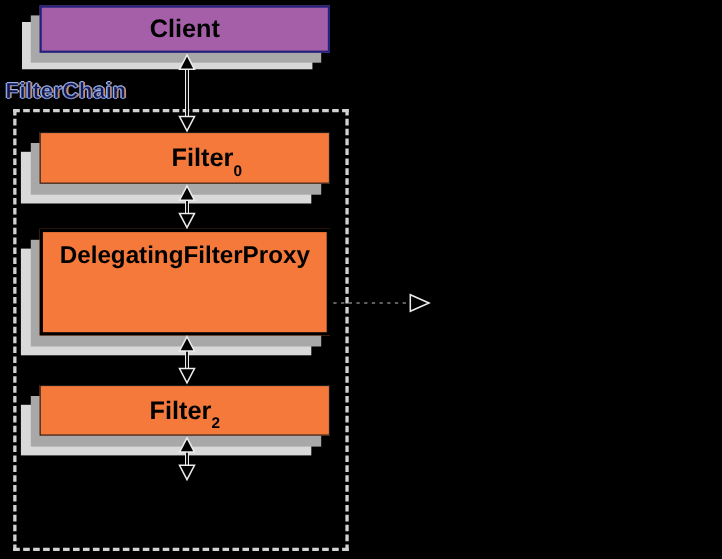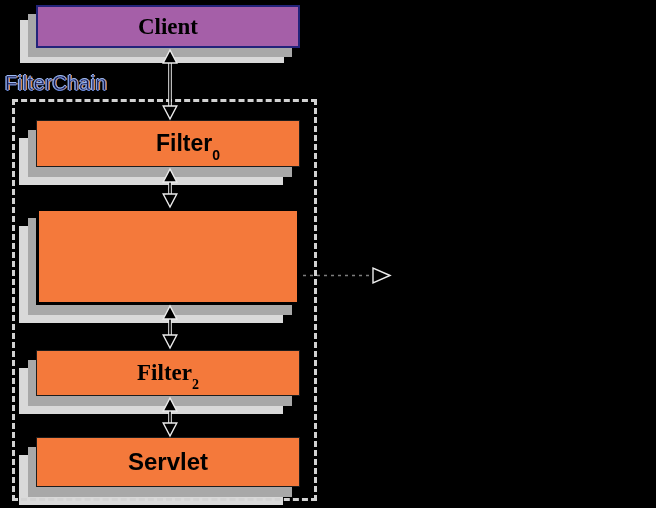--- a/index.html
+++ b/index.html
@@ -10,29 +10,28 @@
   .node{
     position:absolute;display:flex;align-items:center;justify-content:center;
     font-weight:bold;color:#000;text-align:center;z-index:2;box-sizing:border-box;
     white-space:nowrap;
   }
   .shadow2{box-shadow:-8px 10px 0 #a8a8a8,-17px 18px 0 #d9d9d9;}
   .client{
     left:36px;top:5px;width:264px;height:43px;
     background:#a55fa8;border:2px solid #23237a;font-size:23px;
     box-shadow:-8px 9px 0 #a8a8a8,-16px 15px 0 #d8d8d8;
-    font-family:Liberation Serif, serif;
   }
   .group-box{
     position:absolute;left:12px;top:99px;width:305px;height:402px;
     border:3px dashed #d2d2d2;z-index:4;box-sizing:border-box;pointer-events:none;
   }
   .group-label{
     position:absolute;left:5px;top:72px;z-index:4;
-    font-size:20px;font-weight:normal;letter-spacing:.5px;color:#16164a;
+    font-size:20px;font-weight:bold;letter-spacing:.5px;color:#16164a;
     text-shadow:-1.2px 0 0 #8fb2f4,0 -1.2px 0 #a9c4f8,1.4px 0 0 #d9894a,0 1.2px 0 #5f7fd0;
     -webkit-text-stroke:.5px #7f9ce0;
   }
   .filter0{left:36px;top:120px;width:264px;height:47px;background:#f4793b;border:1px solid #1c1c1c;font-size:23px;padding-left:40px;}
   .dfp{
     left:36px;top:208px;width:264px;height:97px;background:#f4793b;border:3px solid #000;
     display:block;
   }
   .dfp-title{
     height:42px;display:flex;align-items:center;justify-content:center;
@@ -40,21 +39,21 @@
   }
   .fcp{
     position:absolute;left:4px;right:4px;bottom:4px;top:45px;
     background:
       repeating-linear-gradient(135deg,rgba(255,255,255,0) 0px,rgba(255,255,255,0) 16px,#f4884f 16px,#f4884f 17.5px),
       #fff;
     border:3px solid #fff;display:flex;align-items:center;justify-content:center;
     font-size:23px;font-weight:bold;color:#000;box-sizing:border-box;
     text-shadow:0 0 3px #fff,0 0 4px #fff,0 0 5px #fff;
   }
-  .filter2{left:36px;top:350px;width:264px;height:46px;background:#f4793b;border:1px solid #1c1c1c;font-size:23px;font-family:Liberation Serif, serif;}
+  .filter2{left:36px;top:350px;width:264px;height:46px;background:#f4793b;border:1px solid #1c1c1c;font-size:23px;}
   .servlet{left:36px;top:437px;width:264px;height:50px;background:#f4793b;border:1px solid #1c1c1c;font-size:24px;}
   .sfc{
     left:392px;top:249px;width:255px;height:48px;background:#c6c2b9;border:2px solid #23237a;
     font-size:23px;box-shadow:-9px 9px 0 #b8b5ae,-17px 16px 0 #f0f0f0;
   }
   sub{font-size:14px;line-height:0;position:relative;bottom:-3px;font-weight:bold;}
   .connectors{position:absolute;left:0;top:0;z-index:5;pointer-events:none;}
   .cline-u{stroke:#ececec;stroke-width:3.6;fill:none;}
   .cline{stroke:#060606;stroke-width:1.7;fill:none;}
   .ahead{fill:#000;stroke:#ececec;stroke-width:1.4;stroke-linejoin:miter;}
@@ -70,29 +69,27 @@
   </div>
 
   <div class="group-label">FilterChain</div>
   <div class="group-box"></div>
 
   <div class="node shadow2 filter0">
     <span><span>Filter</span><sub>0</sub></span>
   </div>
 
   <div class="node shadow2 dfp">
+    <div class="dfp-title">DelegatingFilterProxy</div>
   </div>
 
   <div class="node shadow2 filter2">
     <span><span>Filter</span><sub>2</sub></span>
   </div>
 
-  <div class="node shadow2 servlet">
-    <span>Servlet</span>
-  </div>
 
 
   <svg class="connectors" width="656" height="508" viewBox="0 0 656 508">
     
     <g>
       <line class="cline-u" x1="170" y1="56" x2="170" y2="113"></line>
       <line class="cline" x1="170" y1="56" x2="170" y2="113"></line>
       <polygon class="ahead" points="170,50 163.2,63 176.8,63"></polygon>
       <polygon class="ahead" points="170,119 163.2,106 176.8,106"></polygon>
     </g>

